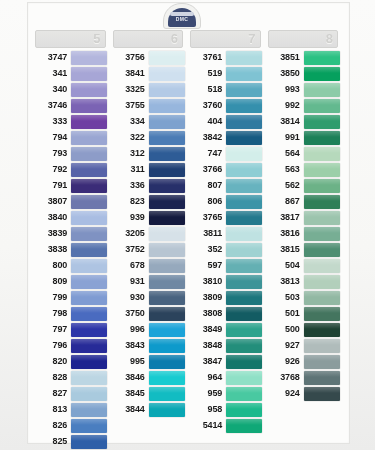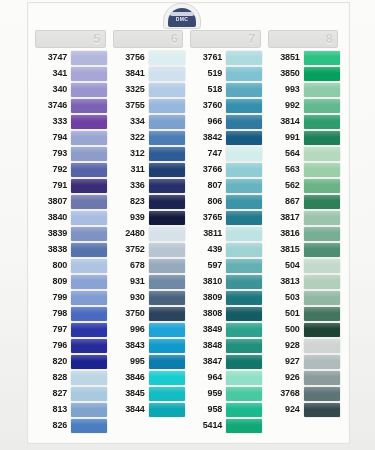--- a/index.html
+++ b/index.html
@@ -244,20 +244,24 @@
           <span class="chip" style="background: rgb(169, 202, 222);"></span>
         </div>
         <div class="swatch-row">
           <span class="code">813</span>
           <span class="chip" style="background: rgb(127, 163, 205);"></span>
         </div>
         <div class="swatch-row">
           <span class="code">826</span>
           <span class="chip" style="background: rgb(74, 126, 192);"></span>
         </div>
+        <div class="swatch-row">
+          <span class="code">825</span>
+          <span class="chip" style="background: rgb(46, 95, 168);"></span>
+        </div>
       </div>
       <div class="column">
         <div class="col-header">
           <span class="num">6</span>
         </div>
         <div class="swatch-row">
           <span class="code">3756</span>
           <span class="chip" style="background: rgb(220, 238, 240);"></span>
         </div>
         <div class="swatch-row">
@@ -294,21 +298,21 @@
         </div>
         <div class="swatch-row">
           <span class="code">823</span>
           <span class="chip" style="background: rgb(27, 35, 80);"></span>
         </div>
         <div class="swatch-row">
           <span class="code">939</span>
           <span class="chip" style="background: rgb(20, 26, 62);"></span>
         </div>
         <div class="swatch-row">
-          <span class="code">2480</span>
+          <span class="code">3205</span>
           <span class="chip" style="background: rgb(214, 225, 232);"></span>
         </div>
         <div class="swatch-row">
           <span class="code">3752</span>
           <span class="chip" style="background: rgb(183, 197, 210);"></span>
         </div>
         <div class="swatch-row">
           <span class="code">678</span>
           <span class="chip" style="background: rgb(150, 169, 189);"></span>
         </div>
@@ -363,21 +367,21 @@
         </div>
         <div class="swatch-row">
           <span class="code">518</span>
           <span class="chip" style="background: rgb(90, 169, 192);"></span>
         </div>
         <div class="swatch-row">
           <span class="code">3760</span>
           <span class="chip" style="background: rgb(53, 144, 173);"></span>
         </div>
         <div class="swatch-row">
-          <span class="code">966</span>
+          <span class="code">404</span>
           <span class="chip" style="background: rgb(47, 122, 160);"></span>
         </div>
         <div class="swatch-row">
           <span class="code">3842</span>
           <span class="chip" style="background: rgb(23, 91, 130);"></span>
         </div>
         <div class="swatch-row">
           <span class="code">747</span>
           <span class="chip" style="background: rgb(211, 238, 234);"></span>
         </div>
@@ -395,21 +399,21 @@
         </div>
         <div class="swatch-row">
           <span class="code">3765</span>
           <span class="chip" style="background: rgb(35, 121, 141);"></span>
         </div>
         <div class="swatch-row">
           <span class="code">3811</span>
           <span class="chip" style="background: rgb(191, 226, 226);"></span>
         </div>
         <div class="swatch-row">
-          <span class="code">439</span>
+          <span class="code">352</span>
           <span class="chip" style="background: rgb(159, 210, 210);"></span>
         </div>
         <div class="swatch-row">
           <span class="code">597</span>
           <span class="chip" style="background: rgb(100, 176, 179);"></span>
         </div>
         <div class="swatch-row">
           <span class="code">3810</span>
           <span class="chip" style="background: rgb(61, 148, 152);"></span>
         </div>
@@ -520,24 +524,20 @@
         </div>
         <div class="swatch-row">
           <span class="code">501</span>
           <span class="chip" style="background: rgb(68, 117, 95);"></span>
         </div>
         <div class="swatch-row">
           <span class="code">500</span>
           <span class="chip" style="background: rgb(30, 66, 51);"></span>
         </div>
         <div class="swatch-row">
-          <span class="code">928</span>
-          <span class="chip" style="background: rgb(207, 211, 210);"></span>
-        </div>
-        <div class="swatch-row">
           <span class="code">927</span>
           <span class="chip" style="background: rgb(176, 188, 187);"></span>
         </div>
         <div class="swatch-row">
           <span class="code">926</span>
           <span class="chip" style="background: rgb(139, 156, 157);"></span>
         </div>
         <div class="swatch-row">
           <span class="code">3768</span>
           <span class="chip" style="background: rgb(94, 116, 118);"></span>

